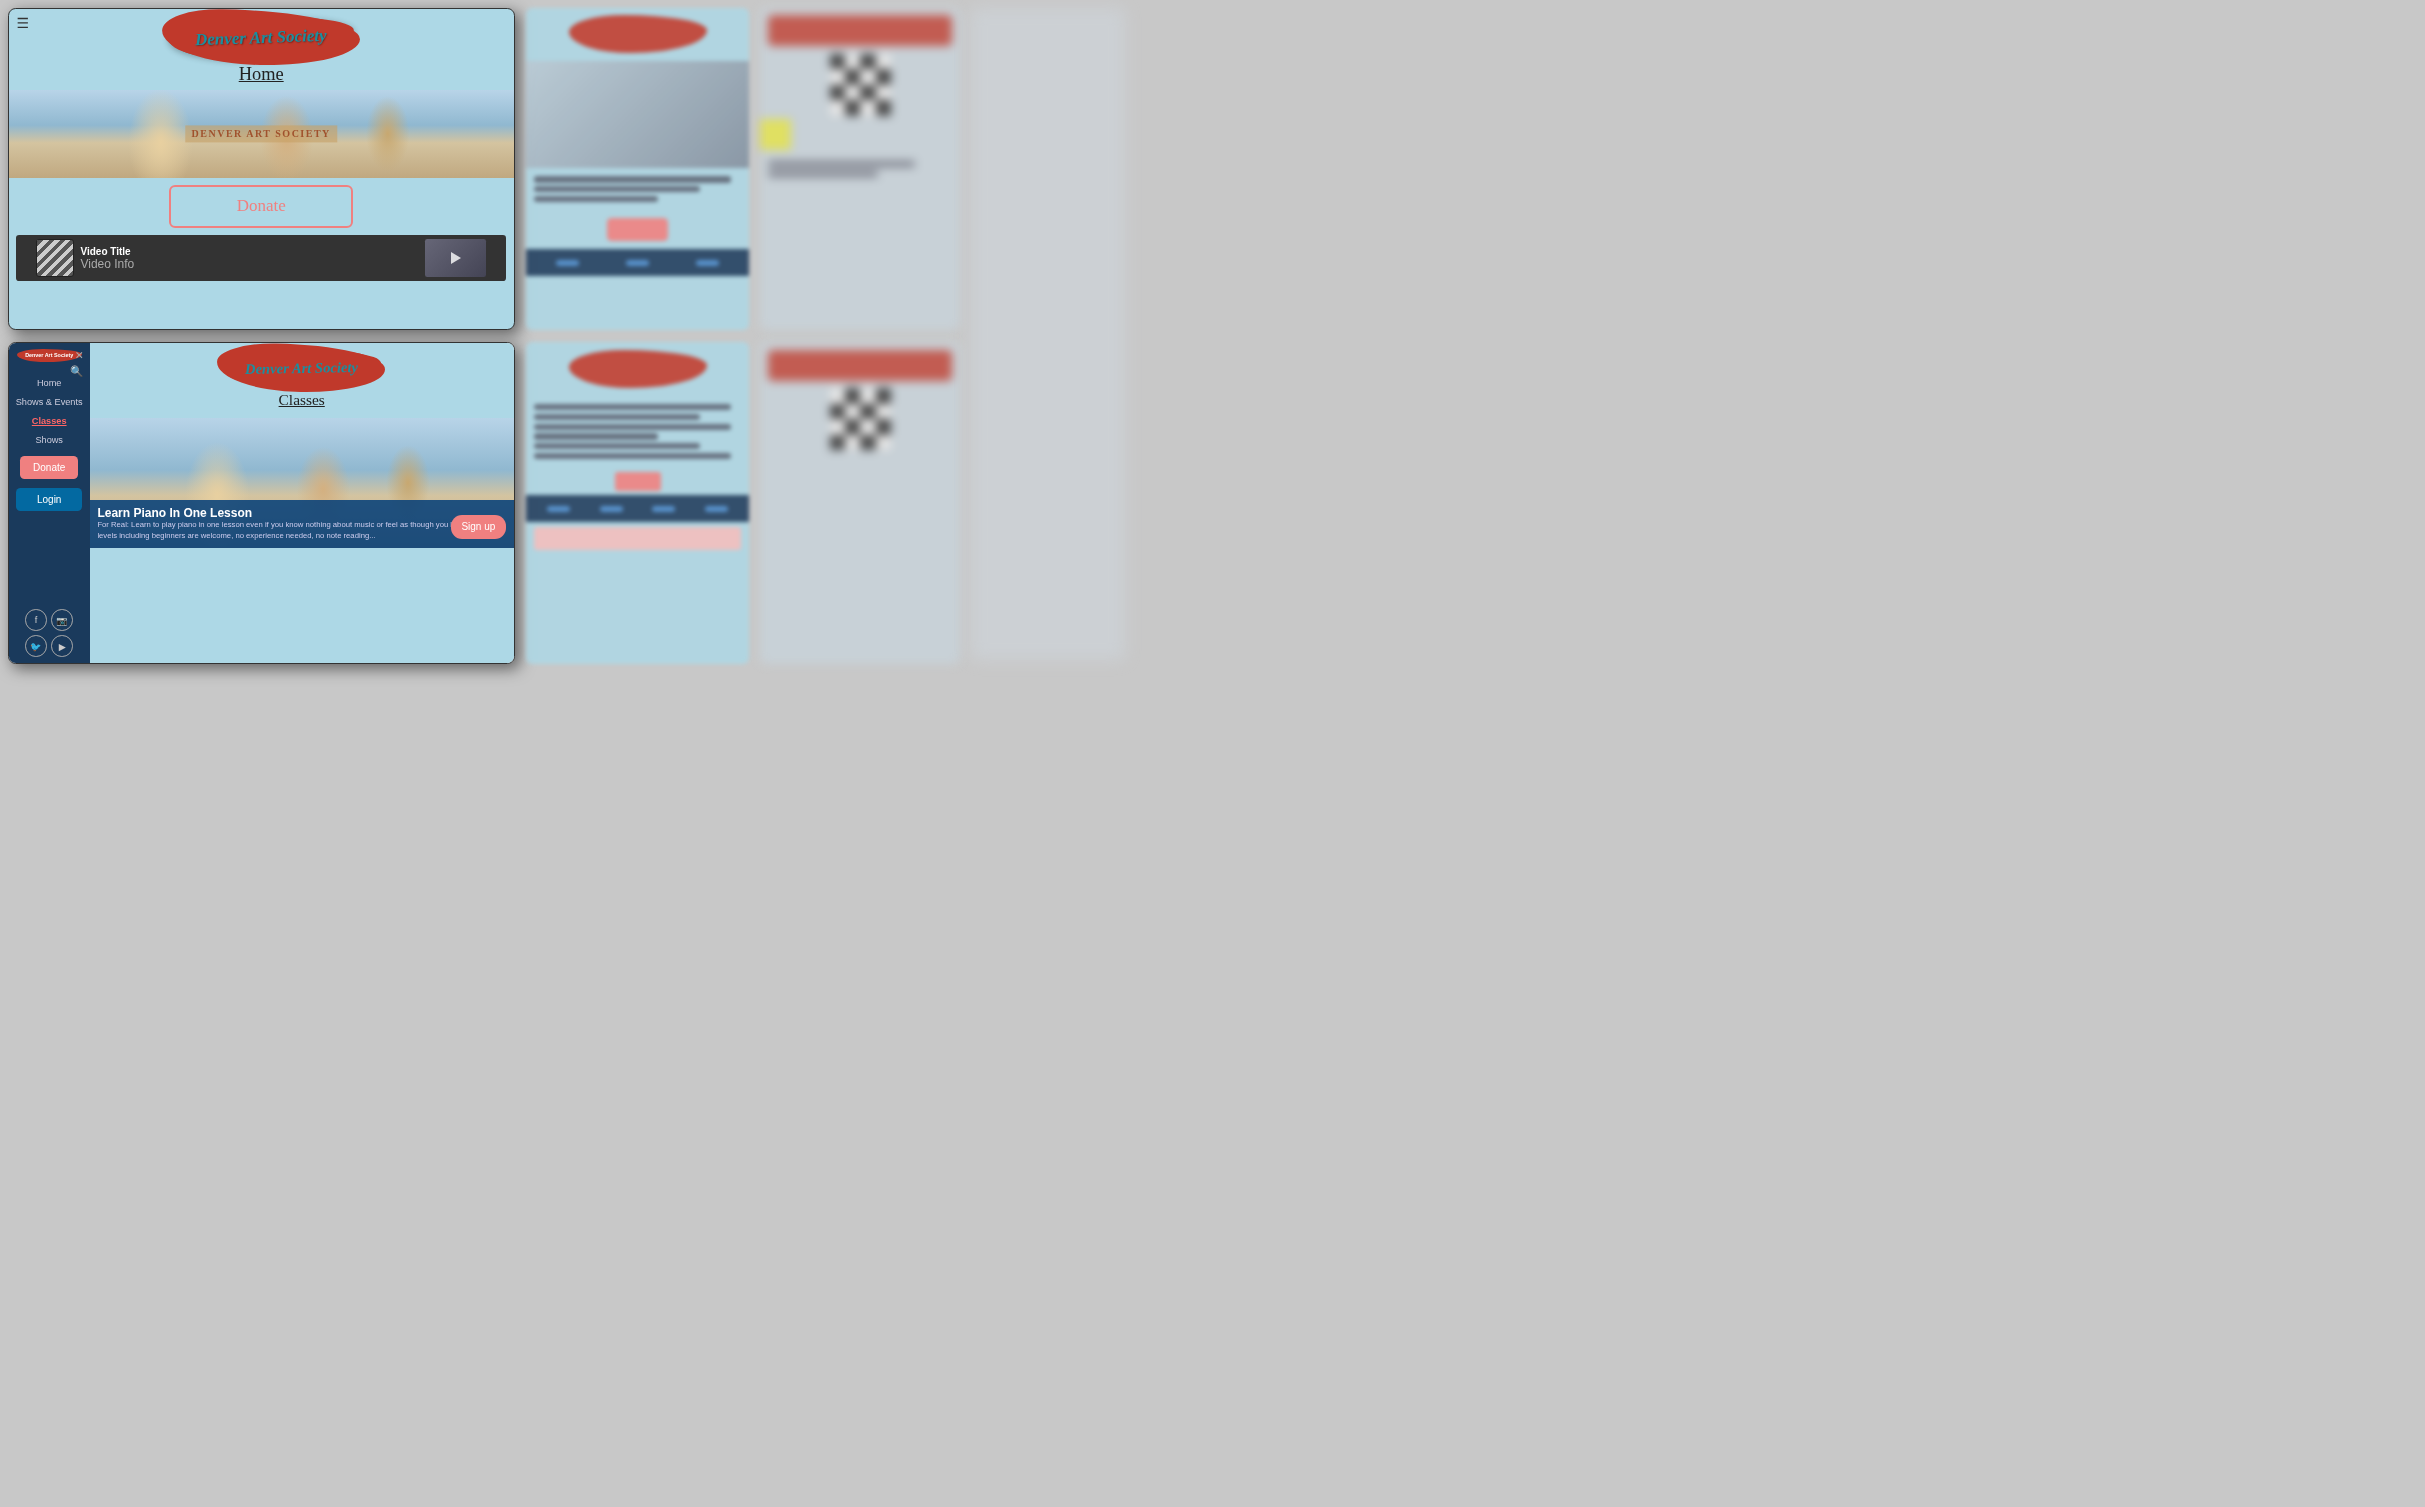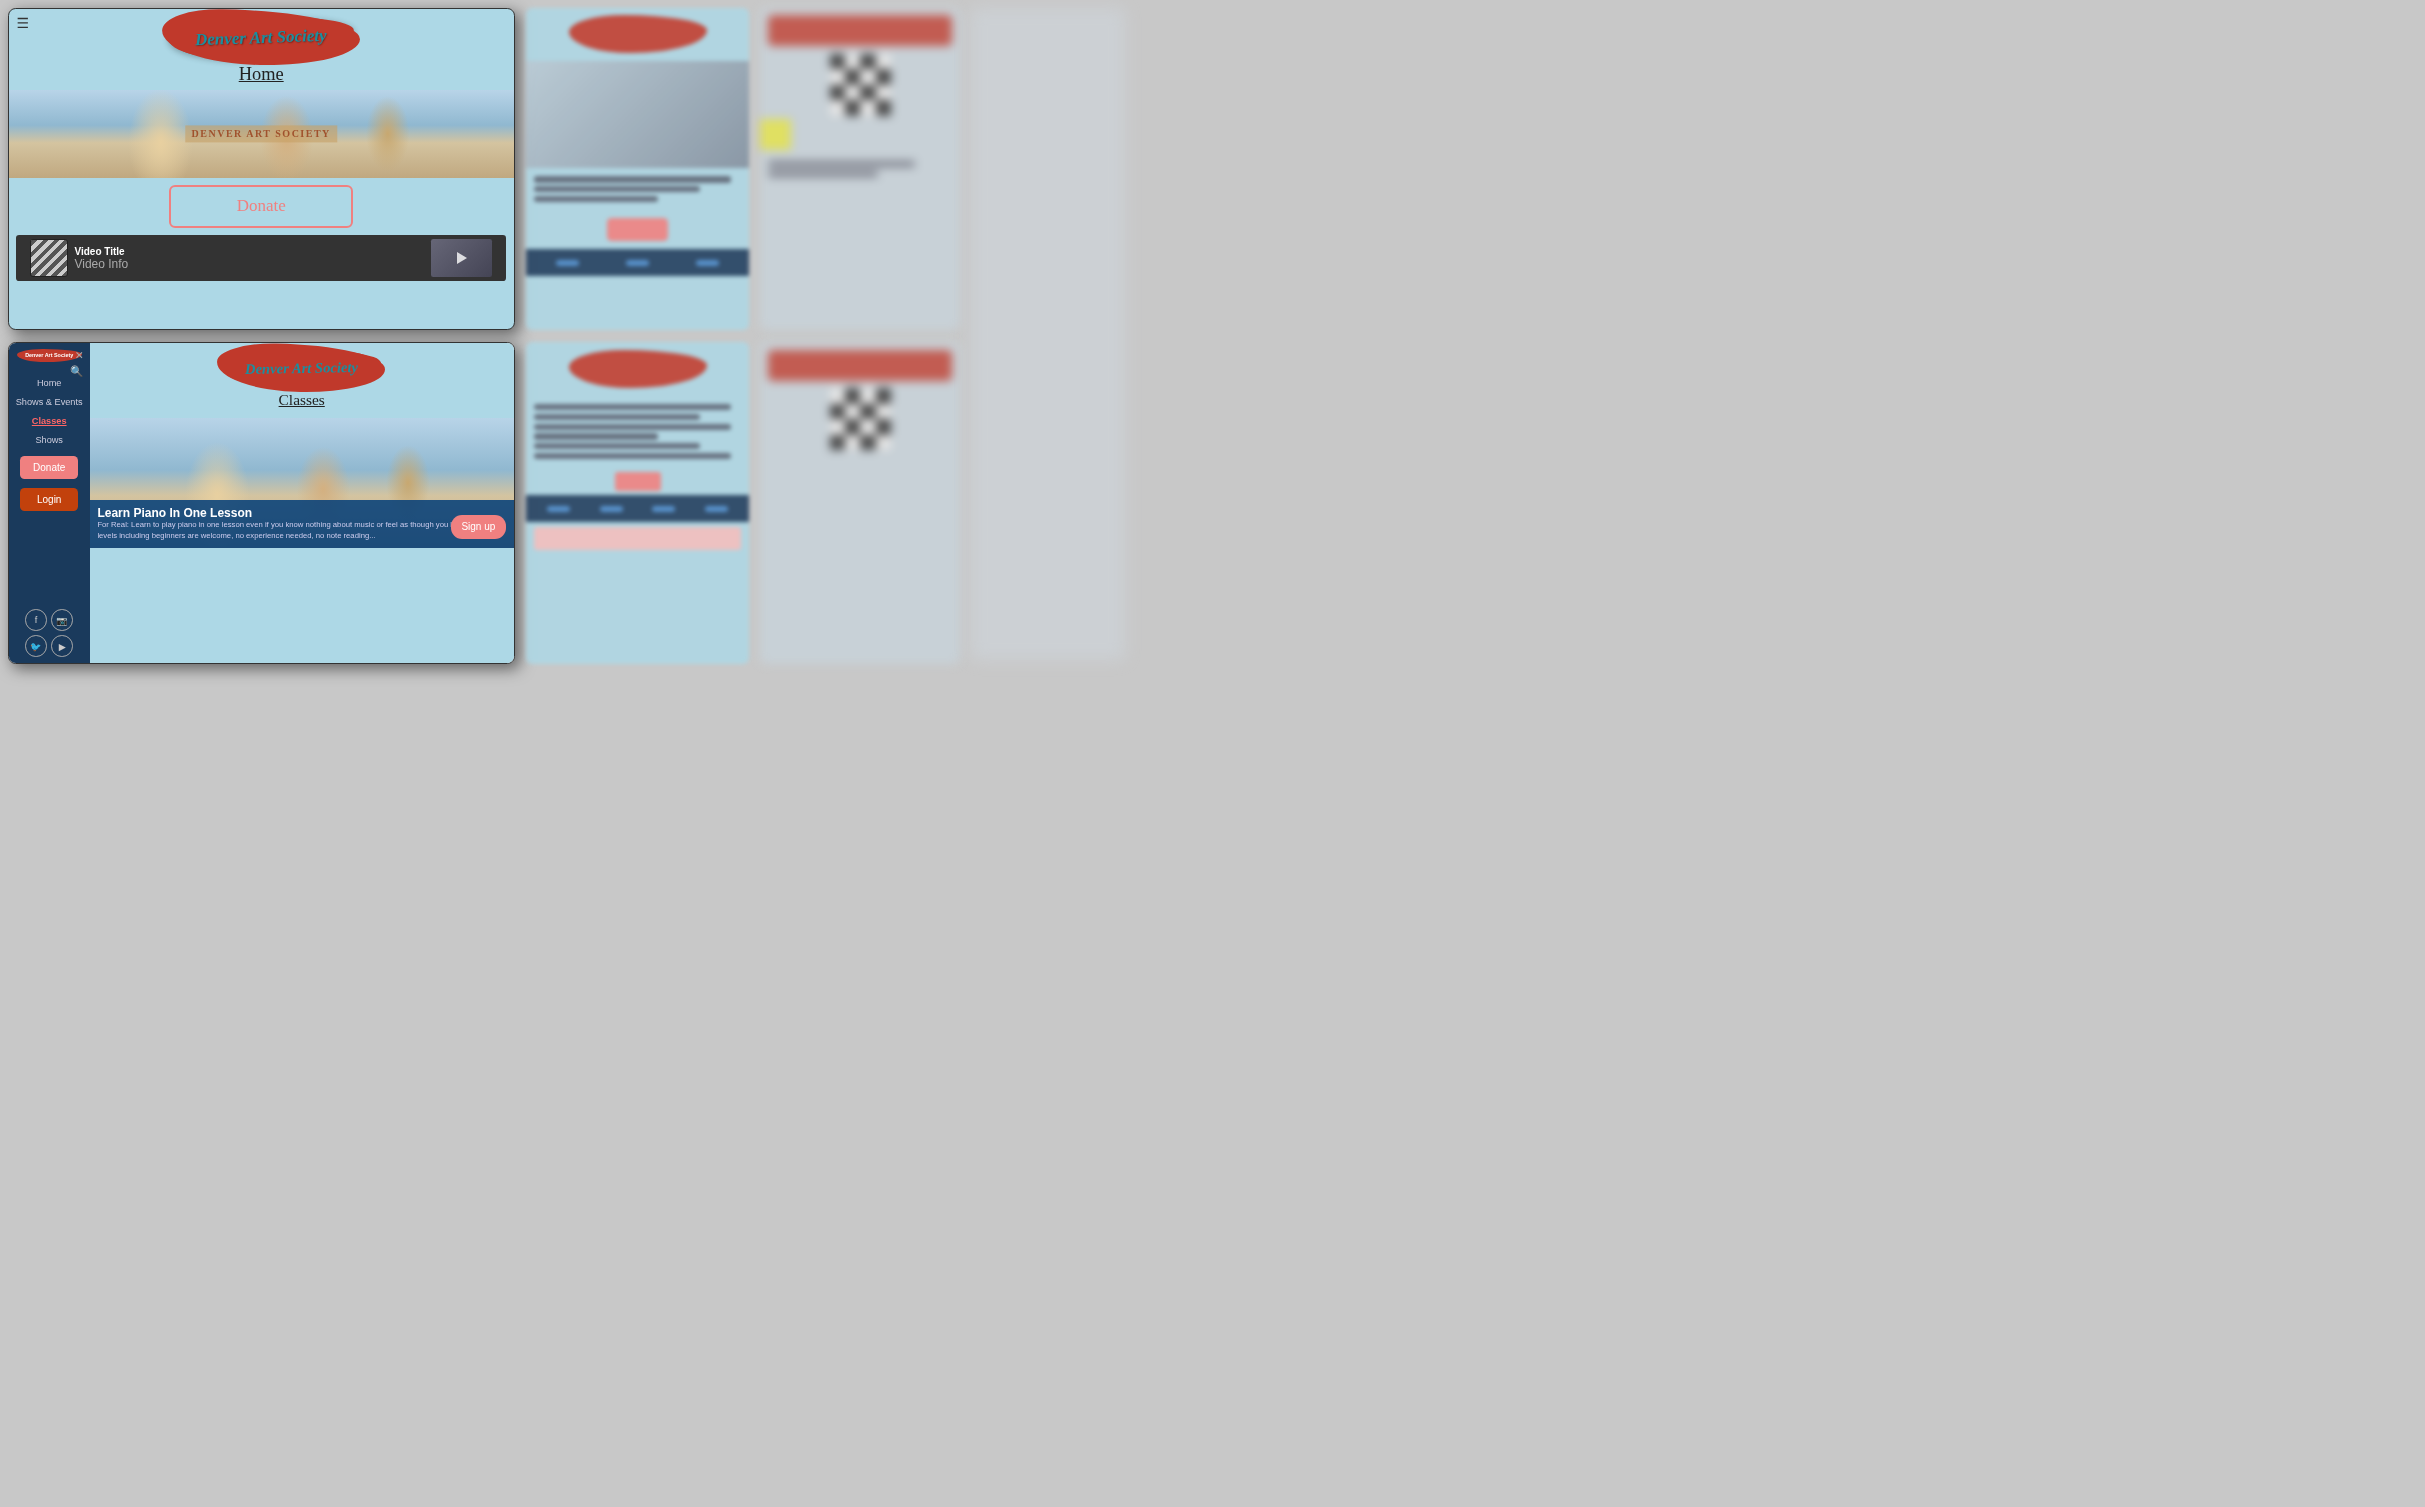--- a/index.html
+++ b/index.html
@@ -119,21 +119,21 @@
       cursor: pointer;
     }
     .video-bar {
       background: #333;
       height: 46px;
       margin: 3.1px 7.7px;
       border-radius: 3.1px;
       position: relative;
       display: flex;
       align-items: center;
-      padding: 14px;
+      padding: 20px;
     }
     .video-clapperboard {
       width: 38px;
       height: 38px;
       background: repeating-linear-gradient(
         -45deg,
         #555 0px, #555 3.8px,
         #ccc 3.8px, #ccc 7.7px
       );
       border: 1.5px solid #222;
@@ -250,29 +250,29 @@
       color: #fff;
       border: none;
       border-radius: 4.6px;
       padding: 6.1px 12.3px;
       font-size: 10px;
       margin: 6.1px 0;
       cursor: pointer;
       width: 58px;
     }
     .sidebar-login-btn {
-      background: #c2410c;
+      background: #0369a1;
       color: #fff;
       border: none;
       border-radius: 4.6px;
       padding: 6.1px 12.3px;
       font-size: 10px;
       margin: 3.1px 0;
       cursor: pointer;
-      width: 58px;
+      width: 66px;
     }
     .sidebar-social {
       display: flex;
       flex-wrap: wrap;
       justify-content: center;
       gap: 4.6px;
       margin-top: auto;
       padding: 6.1px;
     }
     .social-icon-circle {

